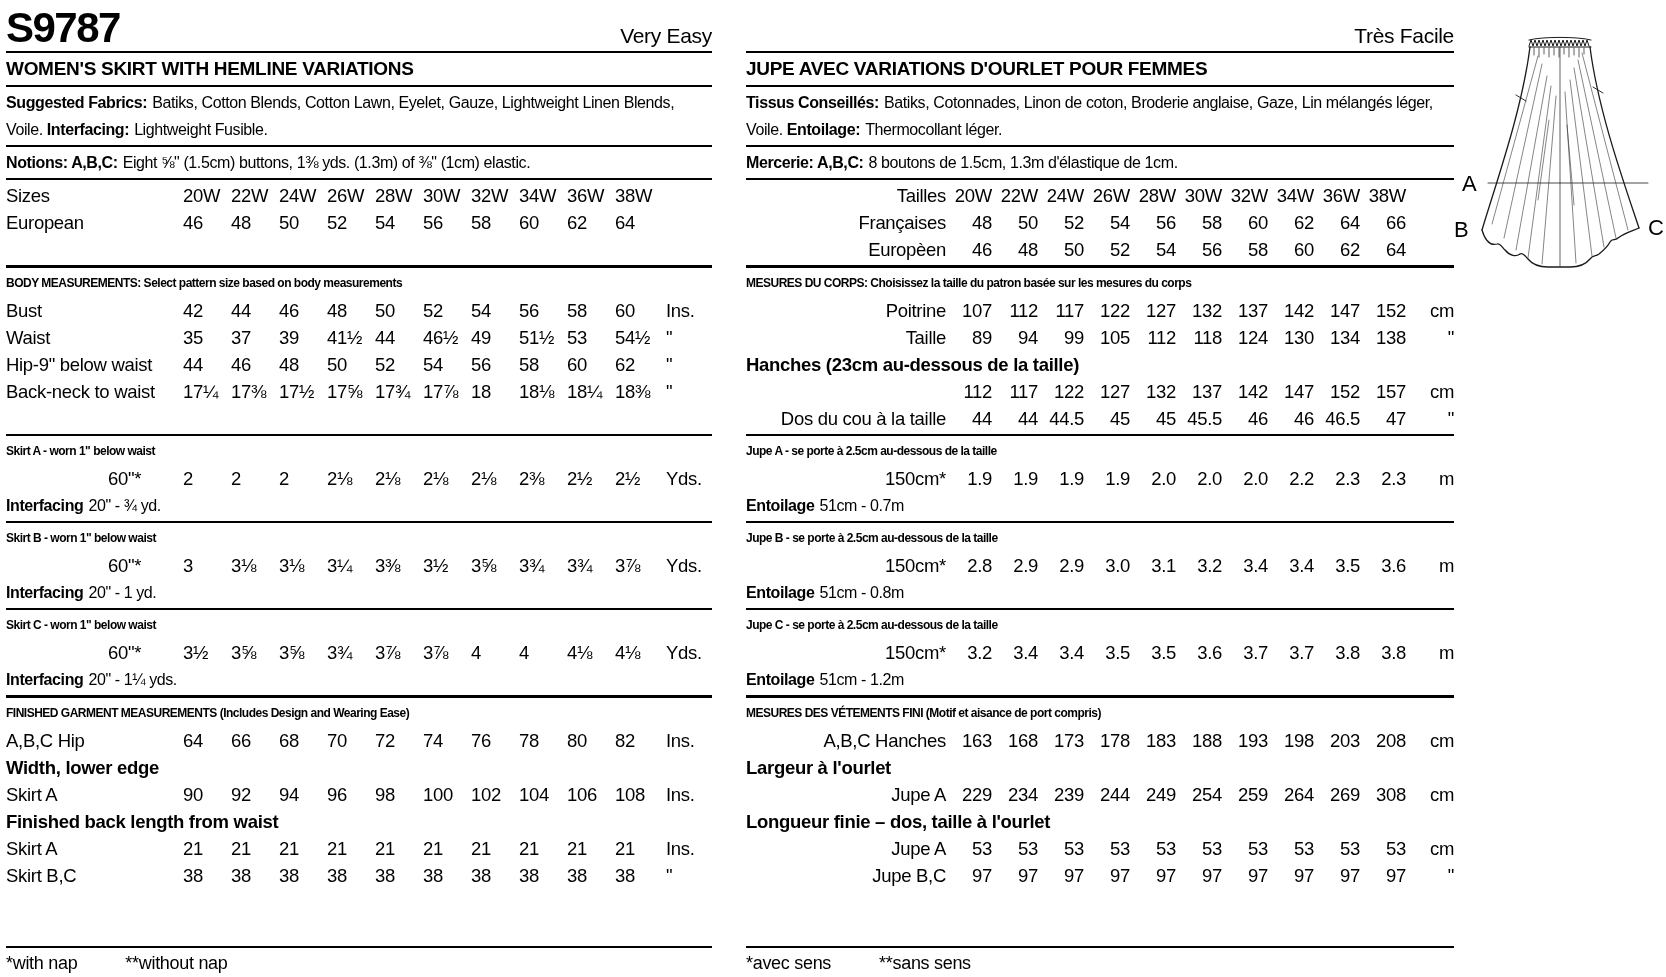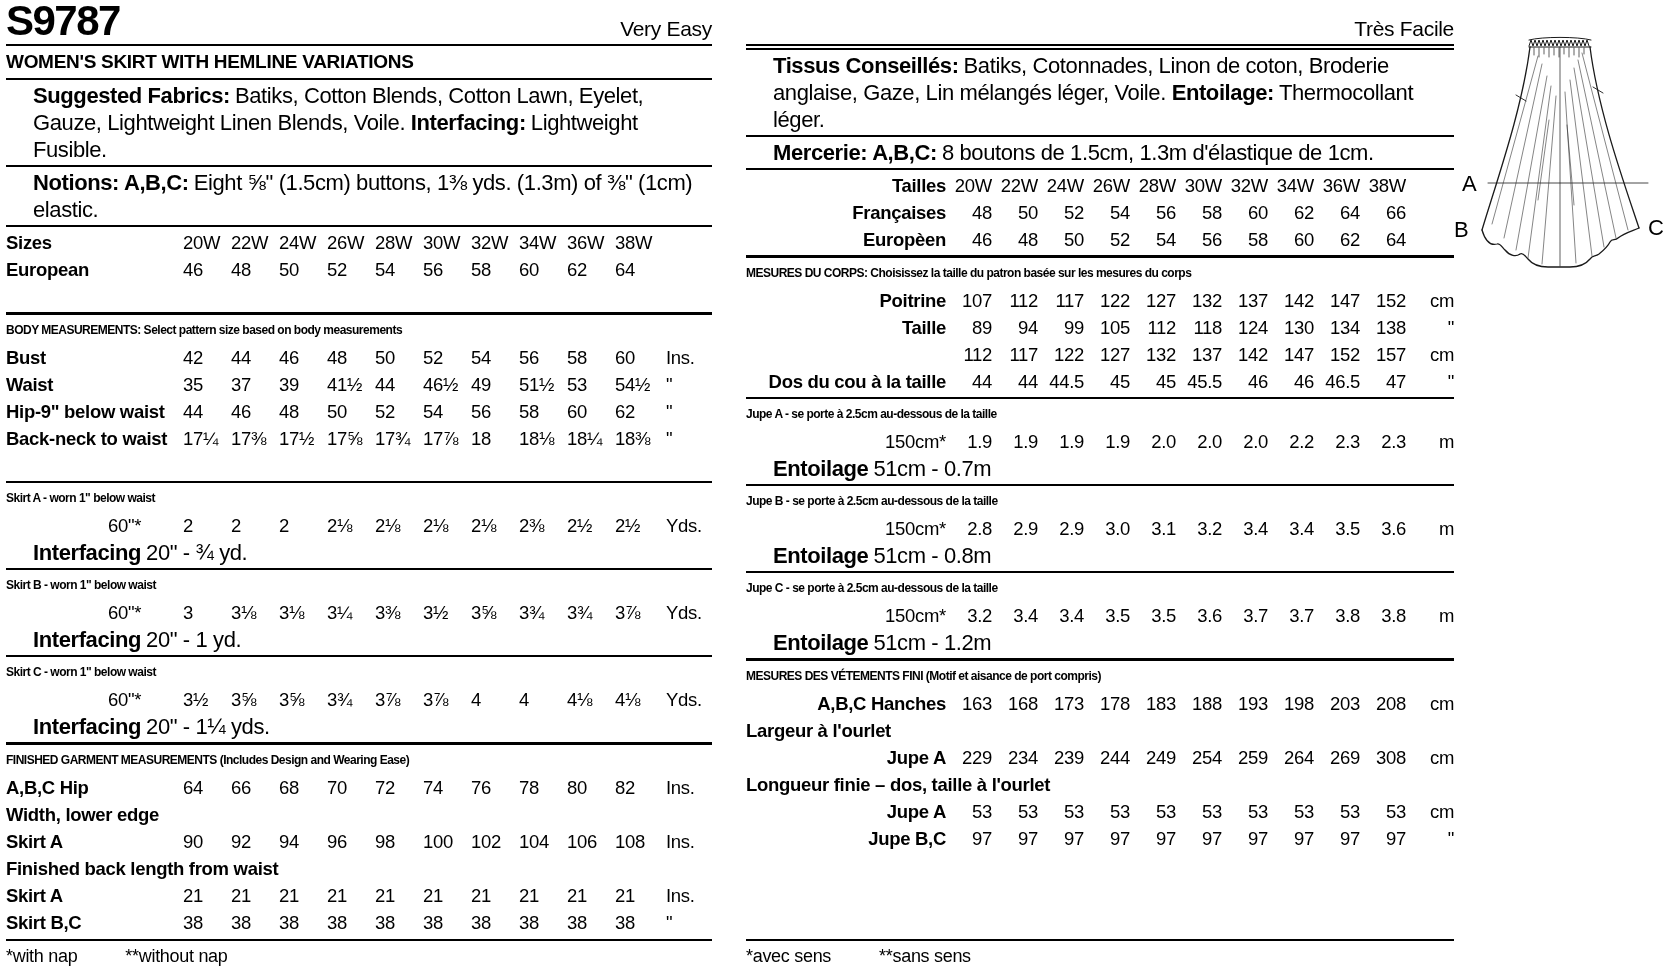--- a/index.html
+++ b/index.html
@@ -1,36 +1,36 @@
 <!DOCTYPE html>
 <html><head>
 <meta charset="utf-8">
 <style>
   html,body{margin:0;padding:0;background:#fff;}
   .page{position:relative;width:1666px;height:977px;background:#ffffff;color:#000;
         font-family:"Liberation Sans",sans-serif;overflow:hidden;}
-  .col{position:absolute;top:0;height:969px;}
+  .col{position:absolute;top:7px;height:969px;}
   #col-en{left:6px;width:706px;}
   #col-fr{left:746px;width:708px;}
   .hdr{position:relative;height:42px;}
   .sku{font-size:42px;font-weight:700;letter-spacing:-1.5px;line-height:42px;}
   .diff{position:absolute;right:0;bottom:1px;font-size:21px;letter-spacing:-0.3px;}
   .rule{border-top:2px solid #000;margin:2px 0;}
   .rule.thick{border-top:3px solid #000;}
   .gtitle{font-size:19px;font-weight:700;line-height:28px;letter-spacing:-0.3px;white-space:nowrap;}
   .row{line-height:27px;font-size:18.5px;letter-spacing:-0.3px;}
   .row-heading{font-weight:700;white-space:nowrap;font-size:12px;letter-spacing:-0.5px;overflow:hidden;}
   .row-sub{font-weight:700;white-space:nowrap;}
-  .row-seg{font-size:22px;letter-spacing:-0.4px;margin-left:27px;}
+  .row-seg{font-size:16px;letter-spacing:-0.4px;}
   .row-seg b{font-weight:700;margin-right:5px;}
   .row-data{display:grid;}
   #col-en .row-data{grid-template-columns:177px repeat(10,48px) 1fr;}
   #col-fr .row-data{grid-template-columns:200px repeat(10,46px) 1fr;text-align:right;}
   .cell{white-space:nowrap;}
-  .lbl{font-weight:700;}
+  .lbl{font-weight:400;}
   .lbl.indent{font-weight:400;padding-left:102px;}
   .val{font-weight:400;}
   .val.vb{font-weight:400;}
   .unit{padding-left:3px;}
   .gap{height:27px;}
   .footer{position:absolute;left:0;right:0;bottom:0;}
   .note{line-height:25px;font-size:18px;letter-spacing:-0.3px;padding-top:1px;}
   .note span + span{margin-left:48px;}
   .illus{position:absolute;left:1452px;top:0;width:214px;height:290px;}
   .illus svg{display:block;}
@@ -259,20 +259,21 @@
         <span>*with nap</span><span>**without nap</span>
       </div>
     </div>
   </div>
 
   <div class="col" id="col-fr">
     <div class="hdr">
       <div class="diff">Très Facile</div>
     </div>
     <div class="rule"></div>
+    <div class="gtitle">JUPE AVEC VARIATIONS D'OURLET POUR FEMMES</div>
     <div class="rule"></div>
     <div class="rows" id="rows-fr">
         <div class="row row-seg"><b>Tissus Conseillés:</b><span>Batiks, Cotonnades, Linon de coton, Broderie anglaise, Gaze, Lin mélangés léger, Voile. </span><b>Entoilage:</b><span>Thermocollant léger.</span></div>
         <div class="rule"></div>
         <div class="row row-seg"><b>Mercerie: A,B,C:</b><span>8 boutons de 1.5cm, 1.3m d'élastique de 1cm.</span></div>
         <div class="rule"></div>
         <div class="row row-data">
           <div class="cell lbl">Tailles</div>
           <div class="cell val vb">20W</div>
           <div class="cell val vb">22W</div>
@@ -337,20 +338,21 @@
           <div class="cell val">99</div>
           <div class="cell val">105</div>
           <div class="cell val">112</div>
           <div class="cell val">118</div>
           <div class="cell val">124</div>
           <div class="cell val">130</div>
           <div class="cell val">134</div>
           <div class="cell val">138</div>
           <div class="cell unit">"</div>
         </div>
+        <div class="row row-sub">Hanches (23cm au-dessous de la taille)</div>
         <div class="row row-data">
           <div class="cell lbl"></div>
           <div class="cell val">112</div>
           <div class="cell val">117</div>
           <div class="cell val">122</div>
           <div class="cell val">127</div>
           <div class="cell val">132</div>
           <div class="cell val">137</div>
           <div class="cell val">142</div>
           <div class="cell val">147</div>

